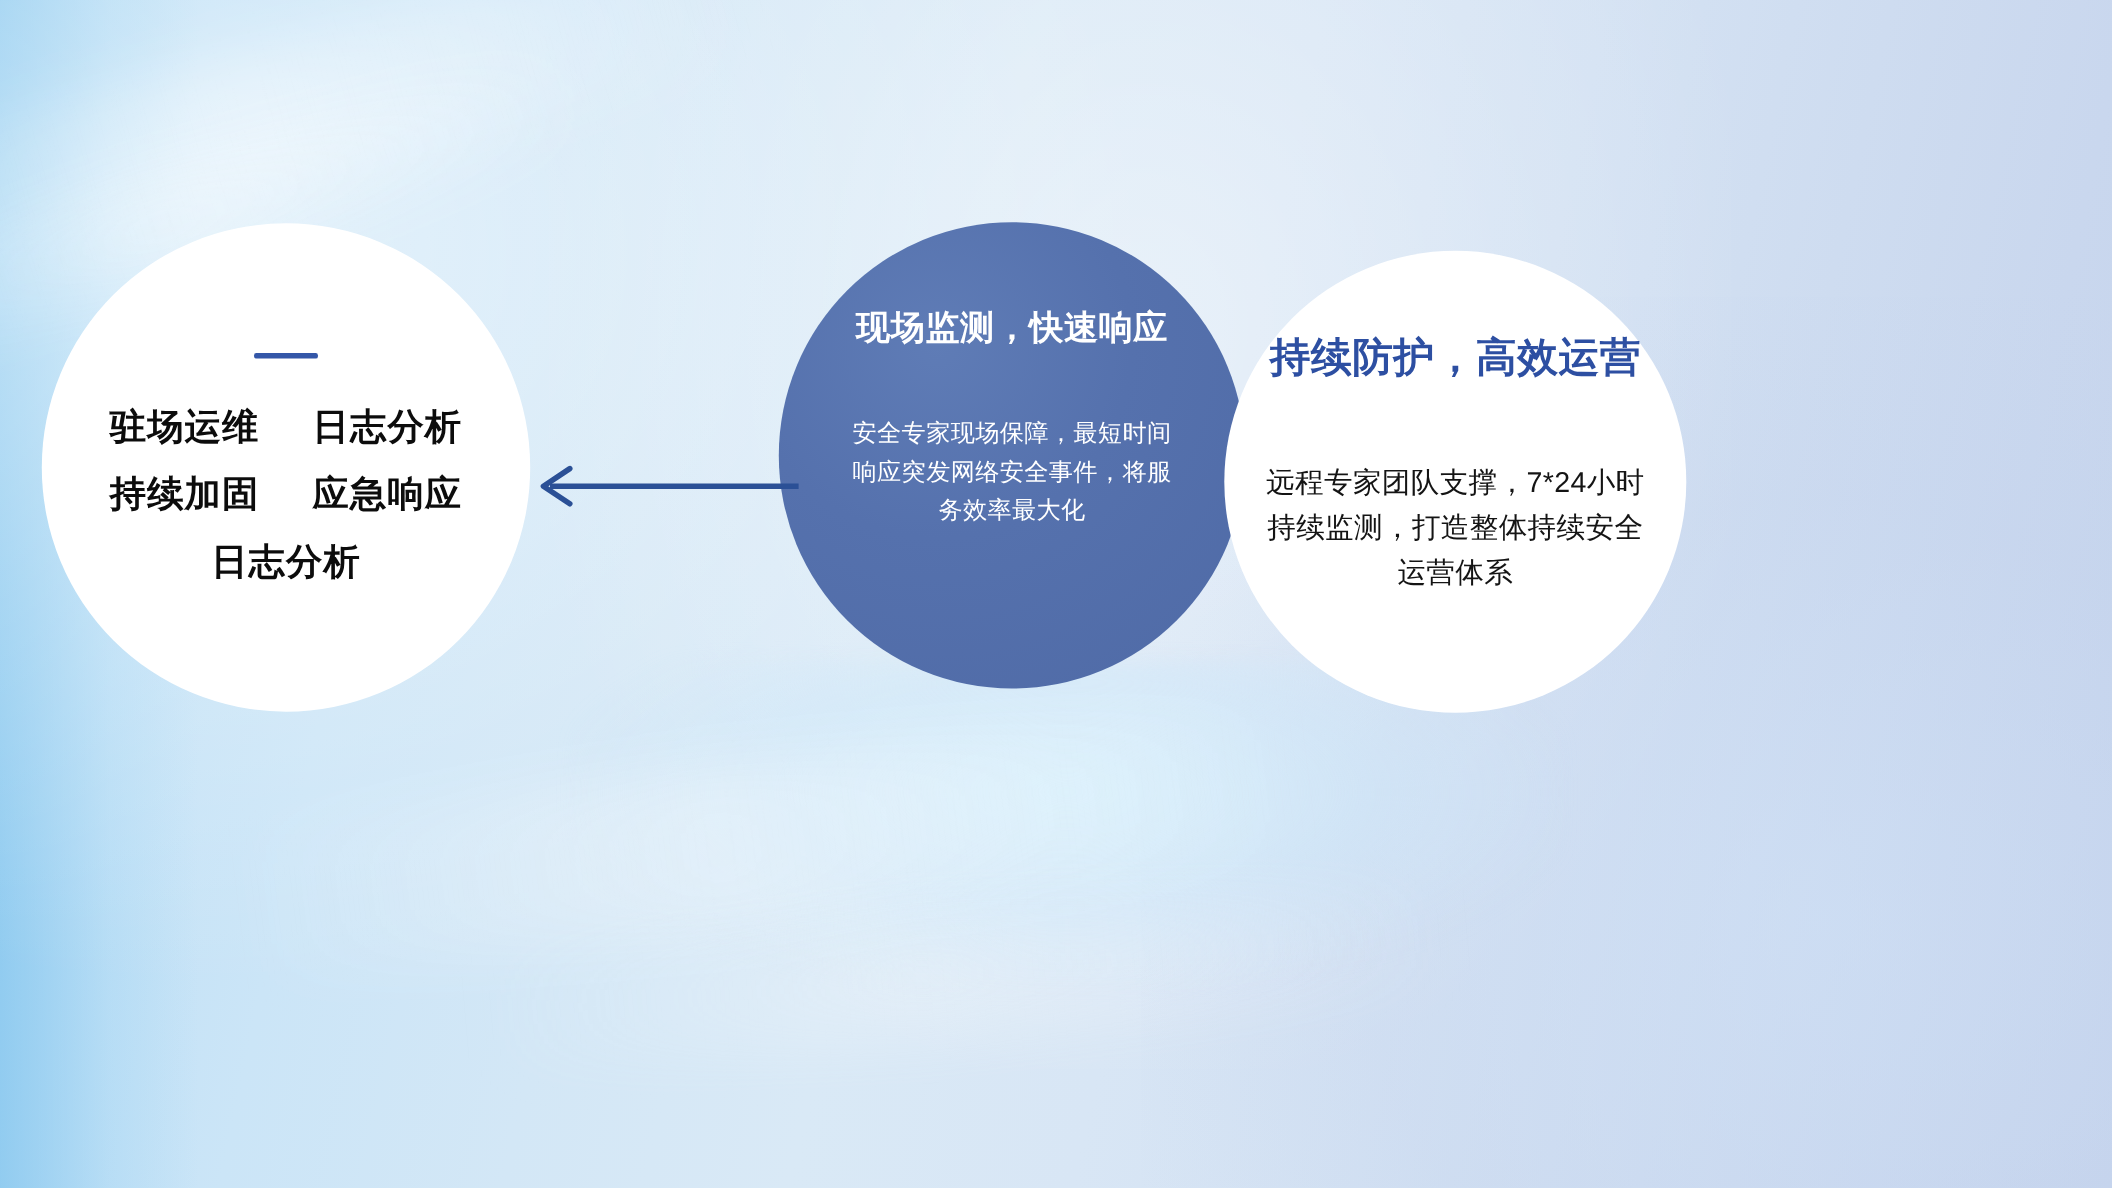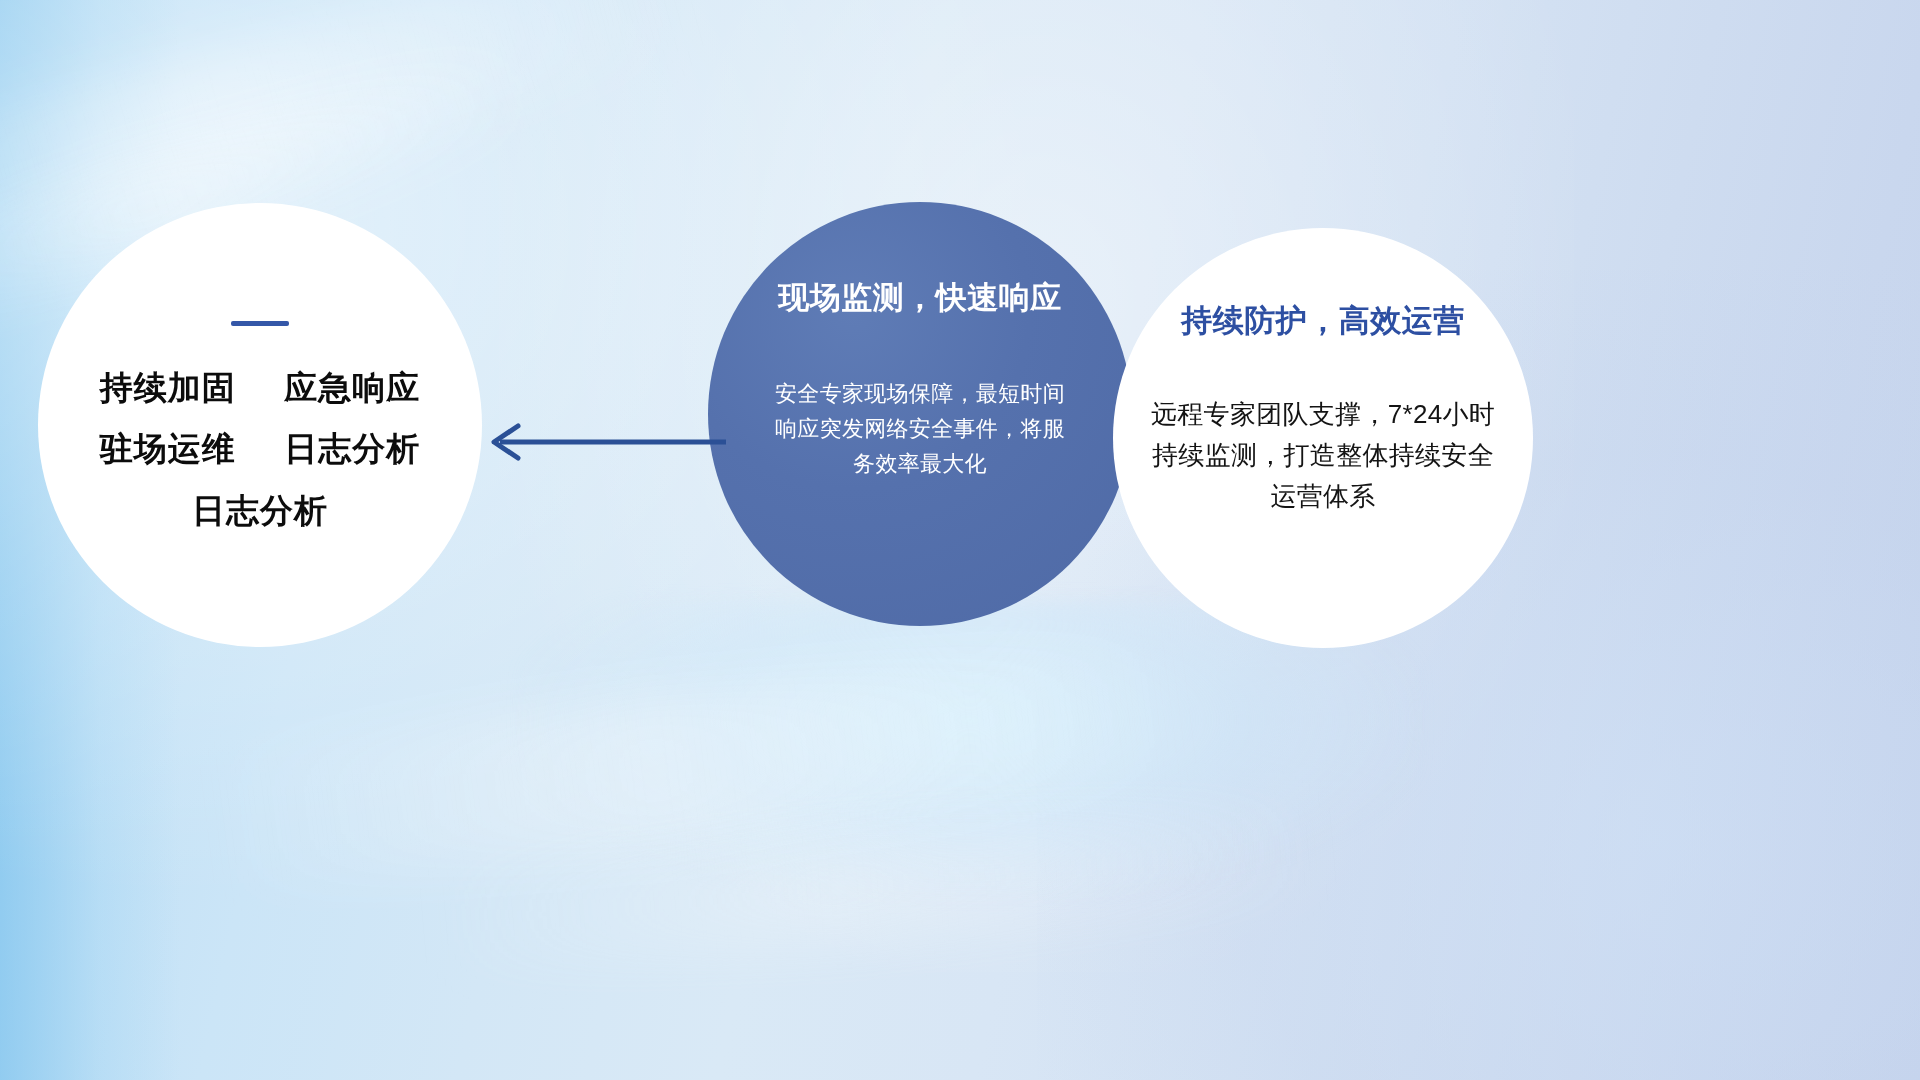--- a/index.html
+++ b/index.html
@@ -177,28 +177,28 @@
     width: 420px;
     height: 420px;
     background: #ffffff;
     display: flex;
     flex-direction: column;
     align-items: center;
     z-index: 3;
   }
   #circle-protect .c-title {
     margin-top: 72px;
-    font-size: 31px;
+    font-size: 37px;
     font-weight: bold;
     color: #2d4fa2;
     white-space: nowrap;
     letter-spacing: 0.5px;
   }
   #circle-protect .c-body {
-    margin-top: 52px;
+    margin-top: 68px;
     width: 350px;
     text-align: center;
     font-size: 26px;
     line-height: 1.58;
     color: #141414;
     letter-spacing: 0.3px;
   }
 
   
   #flow-arrow {
@@ -223,28 +223,28 @@
   <div class="bg-pool"></div>
   <div class="bg-streak streak-1"></div>
   <div class="bg-streak streak-2"></div>
   <div class="bg-streak streak-3"></div>
   <div class="bg-streak streak-4"></div>
 
   <div class="circle" id="circle-ops">
     <div class="ops-dash"></div>
     <div class="ops-lines">
       <div class="ops-line">
+        <span>驻场运维</span>
+        <span class="gap"></span>
+        <span>日志分析</span>
+      </div>
+      <div class="ops-line">
         <span>持续加固</span>
         <span class="gap"></span>
         <span>应急响应</span>
-      </div>
-      <div class="ops-line">
-        <span>驻场运维</span>
-        <span class="gap"></span>
-        <span>日志分析</span>
       </div>
       <div class="ops-line">
         <span>日志分析</span>
       </div>
     </div>
   </div>
 
   <svg id="flow-arrow" viewBox="0 0 250 60">
     <line x1="248" y1="30" x2="22" y2="30" stroke="#2b5096" stroke-width="5"></line>
     <polyline points="40,14 16,30 40,46" fill="none" stroke="#2b5096" stroke-width="5" stroke-linecap="round" stroke-linejoin="round"></polyline>

